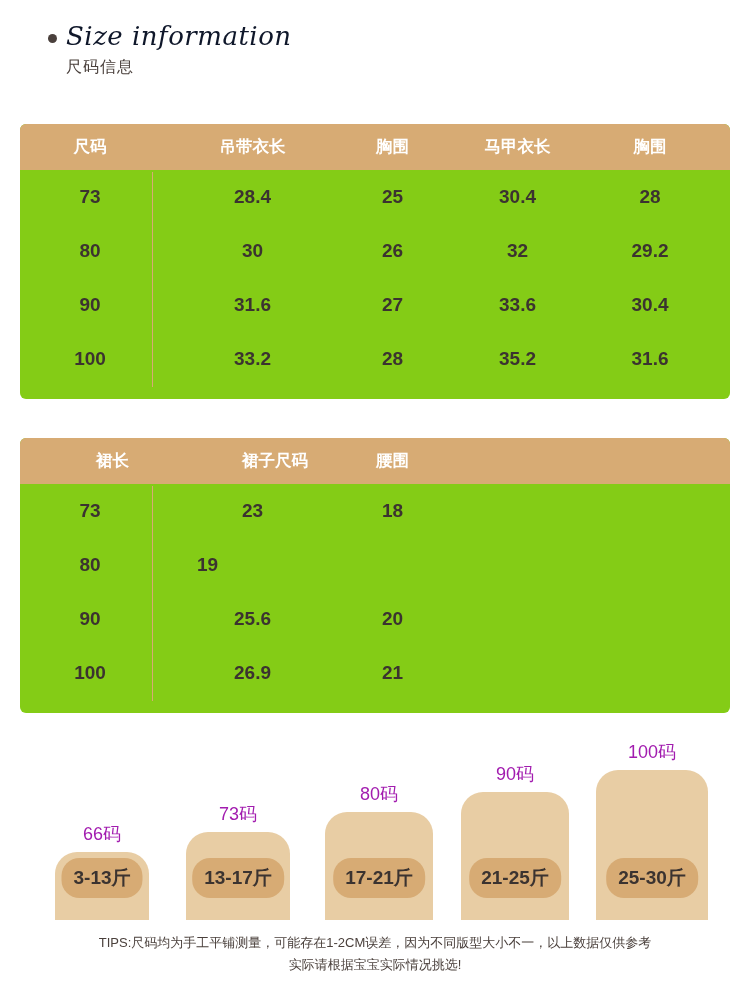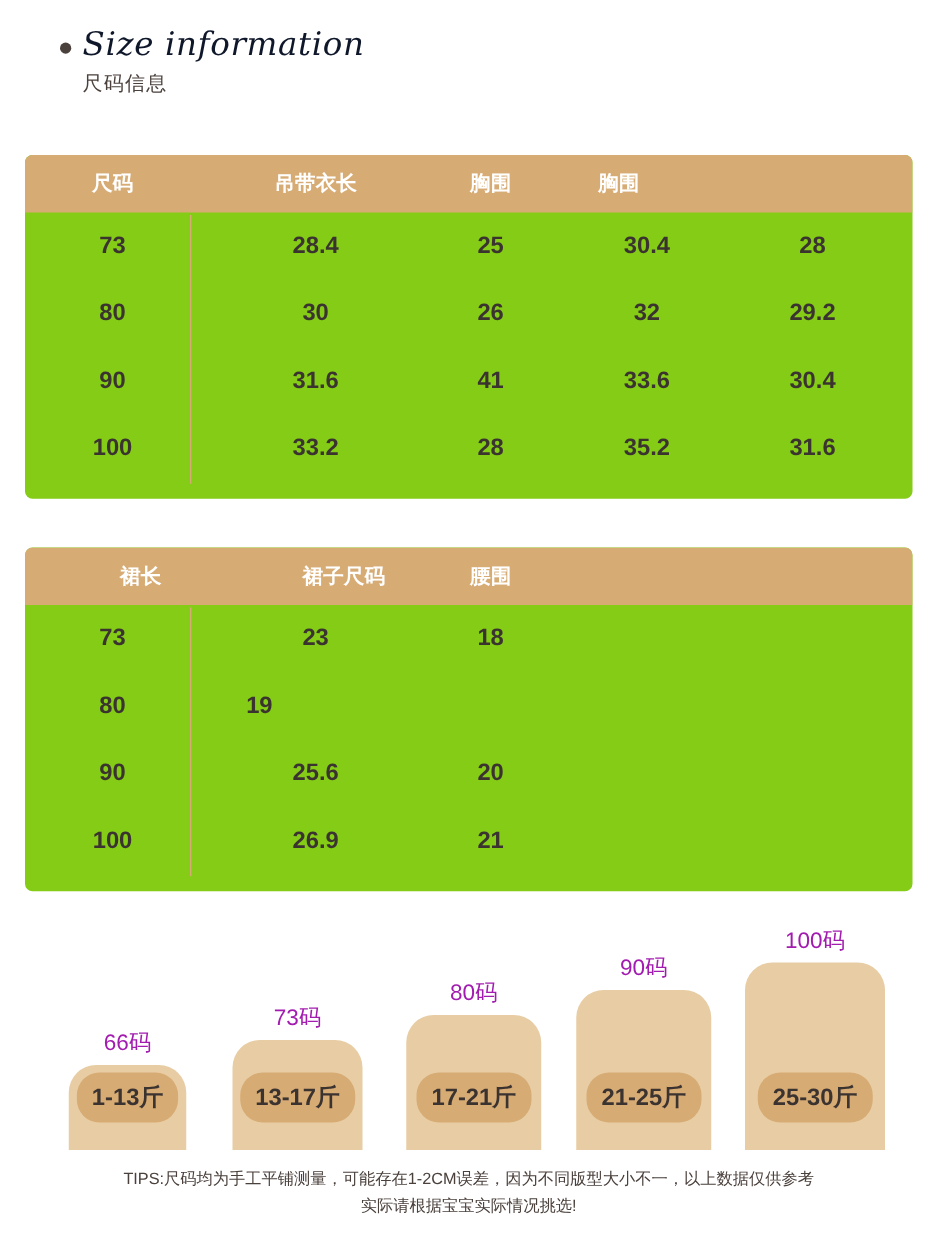--- a/index.html
+++ b/index.html
@@ -178,41 +178,42 @@
       <span class="title-en">Size information</span>
     </div>
     <div class="title-cn">尺码信息</div>
   </div>
 
   <div class="table-block t1" id="table-block-1">
     <div class="thead">
       <div class="cell c0">尺码</div>
       <div class="cell c1">吊带衣长</div>
       <div class="cell c2">胸围</div>
+      <div class="cell c3">马甲衣长</div>
       <div class="cell c4">胸围</div>
     </div>
     <div class="tbody">
       <div class="trow">
         <div class="cell c0">73</div>
         <div class="cell c1">28.4</div>
         <div class="cell c2">25</div>
         <div class="cell c3">30.4</div>
         <div class="cell c4">28</div>
       </div>
       <div class="trow">
         <div class="cell c0">80</div>
         <div class="cell c1">30</div>
         <div class="cell c2">26</div>
         <div class="cell c3">32</div>
         <div class="cell c4">29.2</div>
       </div>
       <div class="trow">
         <div class="cell c0">90</div>
         <div class="cell c1">31.6</div>
-        <div class="cell c2">41</div>
+        <div class="cell c2">27</div>
         <div class="cell c3">33.6</div>
         <div class="cell c4">30.4</div>
       </div>
       <div class="trow">
         <div class="cell c0">100</div>
         <div class="cell c1">33.2</div>
         <div class="cell c2">28</div>
         <div class="cell c3">35.2</div>
         <div class="cell c4">31.6</div>
       </div>
@@ -248,21 +249,21 @@
       </div>
     </div>
   </div>
   <div class="vline" id="vline2"></div>
 
   <div class="weight-chart">
 
     <div class="wcol" style="left:55px; width:94px; height:68px;">
       <div class="wbar" style="height:68px;">
         <div class="wlabel">66码</div>
-        <div class="wpill">1-13斤</div>
+        <div class="wpill">3-13斤</div>
       </div>
     </div>
 
     <div class="wcol" style="left:186px; width:104px; height:88px;">
       <div class="wbar" style="height:88px;">
         <div class="wlabel">73码</div>
         <div class="wpill">13-17斤</div>
       </div>
     </div>
 

